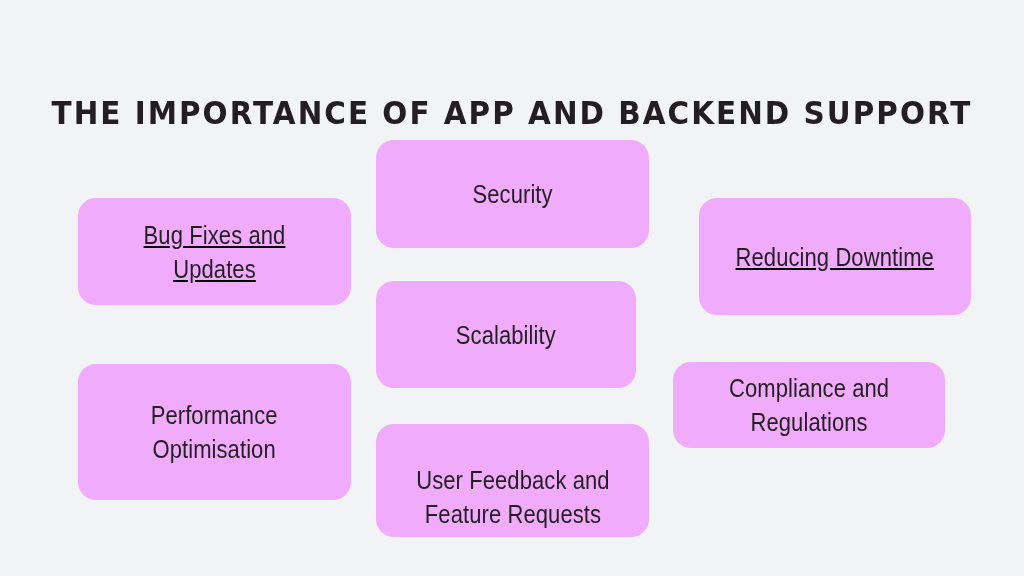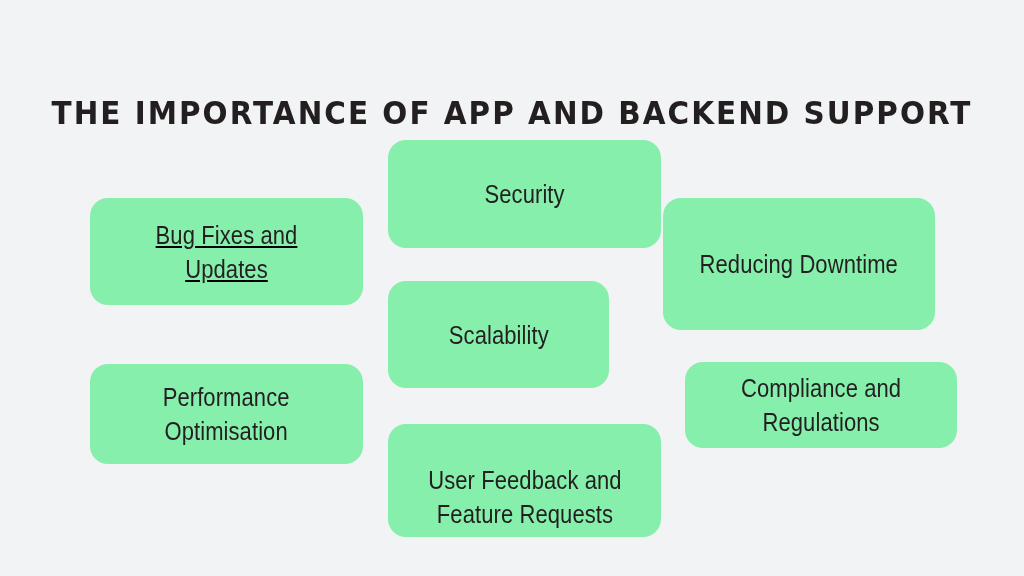--- a/index.html
+++ b/index.html
@@ -36,49 +36,48 @@
     color: #231f20;
     text-transform: uppercase;
     transform: scaleX(0.92);
     transform-origin: center top;
     white-space: nowrap;
   }
 
   
   .card {
     position: absolute;
-    background: #86efac;
+    background: #f0abfc;
     border-radius: 18px;
     display: flex;
     align-items: center;
     justify-content: center;
     text-align: center;
     box-sizing: border-box;
     padding: 6px 22px;
-    margin-left: 12px;
   }
   .card-label {
     font-family: "Liberation Sans", sans-serif;
     font-size: 25px;
     line-height: 34px;
     color: #231f20;
     letter-spacing: 0.1px;
     transform: scaleX(0.88);
     white-space: pre-line;
   }
 
   
   #card-bug-fixes        { left: 78px;  top: 198px; width: 273px; height: 107px; text-decoration: underline; }
-  #card-performance      { left: 78px;  top: 364px; width: 273px; height: 100px; }
+  #card-performance      { left: 78px;  top: 364px; width: 273px; height: 136px; }
   
   #card-security         { left: 376px; top: 140px; width: 273px; height: 108px; }
-  #card-scalability      { left: 376px; top: 281px; width: 221px; height: 107px; }
+  #card-scalability      { left: 376px; top: 281px; width: 260px; height: 107px; }
   #card-user-feedback    { left: 376px; top: 424px; width: 273px; height: 113px; align-items: flex-end; }
   
-  #card-reducing-downtime{ left: 651px; top: 198px; width: 272px; height: 132px; }
+  #card-reducing-downtime{ left: 699px; top: 198px; width: 272px; height: 117px; text-decoration: underline; }
   #card-compliance       { left: 673px; top: 362px; width: 272px; height: 86px; }
 </style>
 </head>
 <body>
 
 <div id="slide">
 
   <h1 class="slide-title">The Importance of App and Backend Support</h1>
 
   <div class="card" id="card-bug-fixes">

